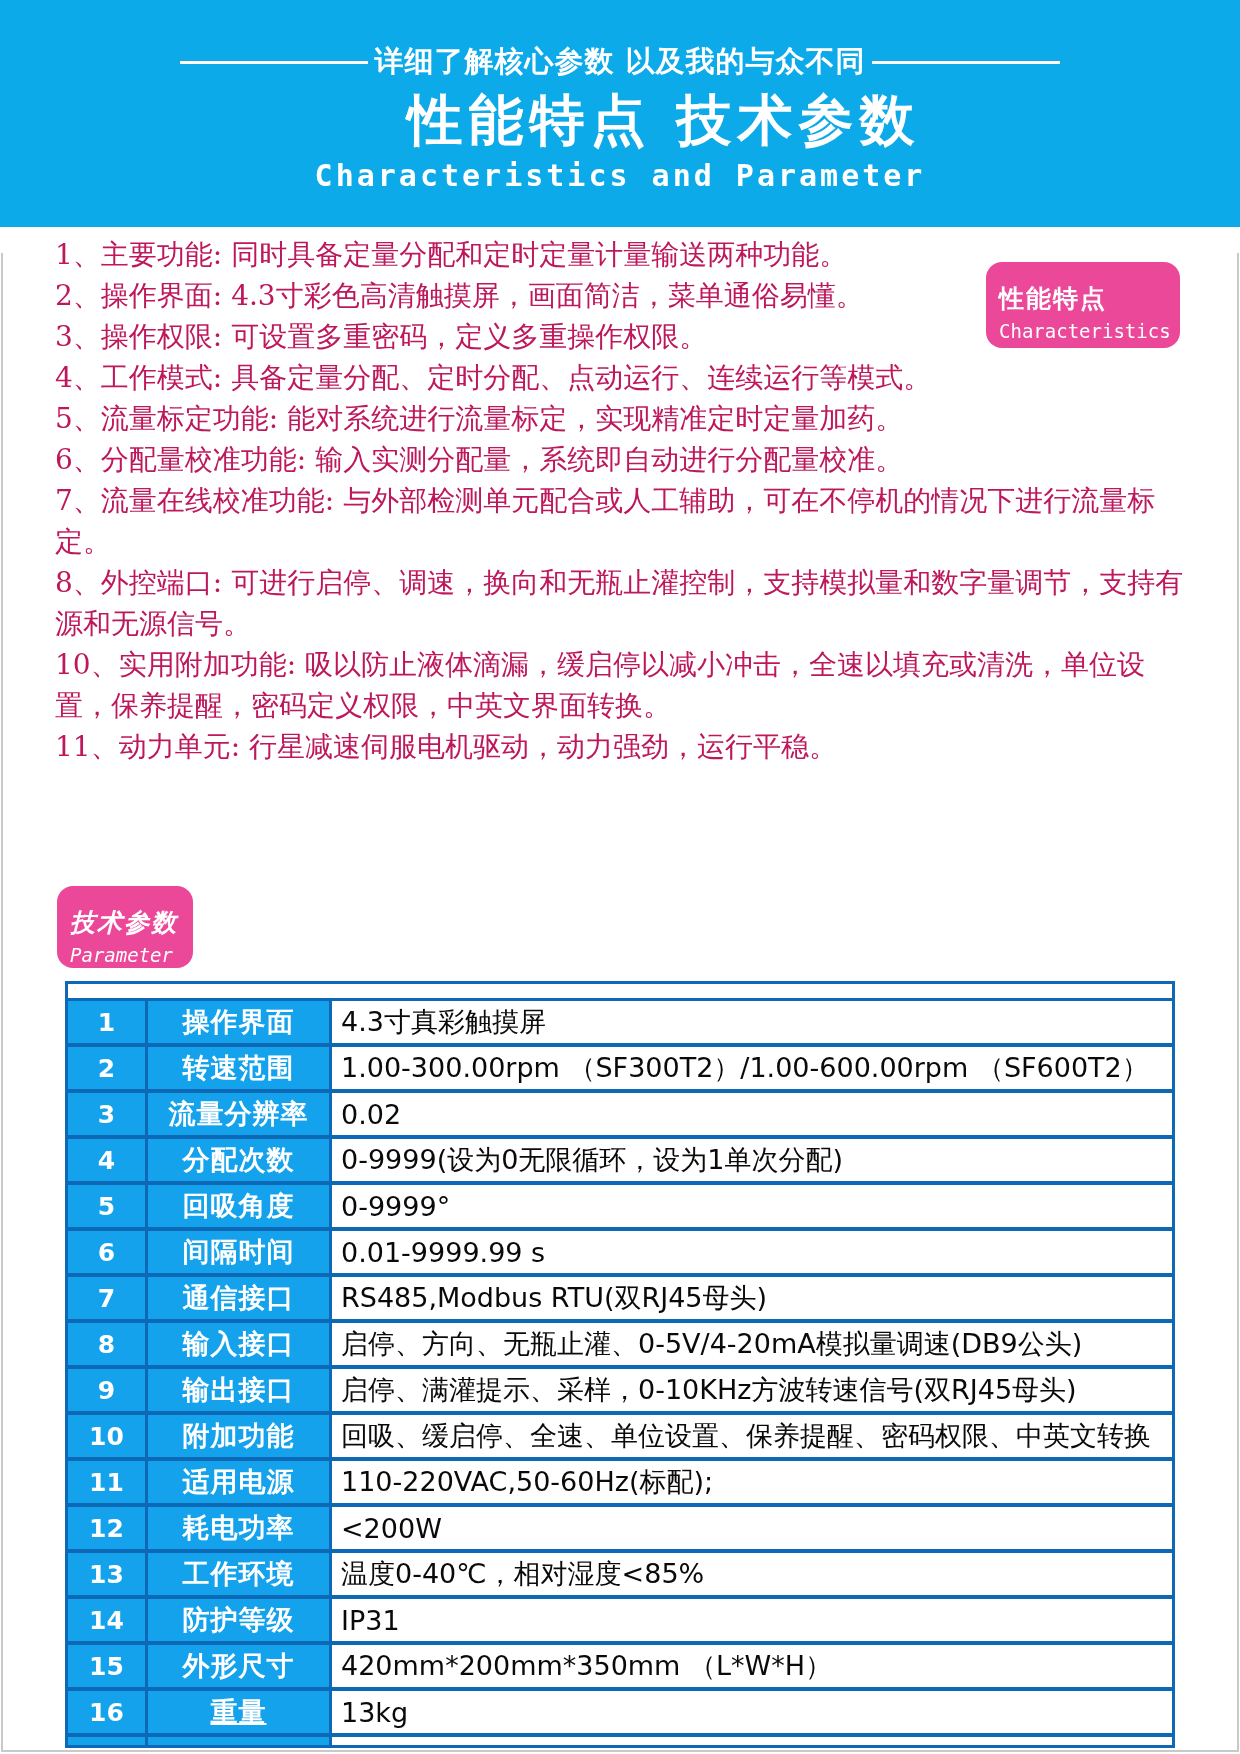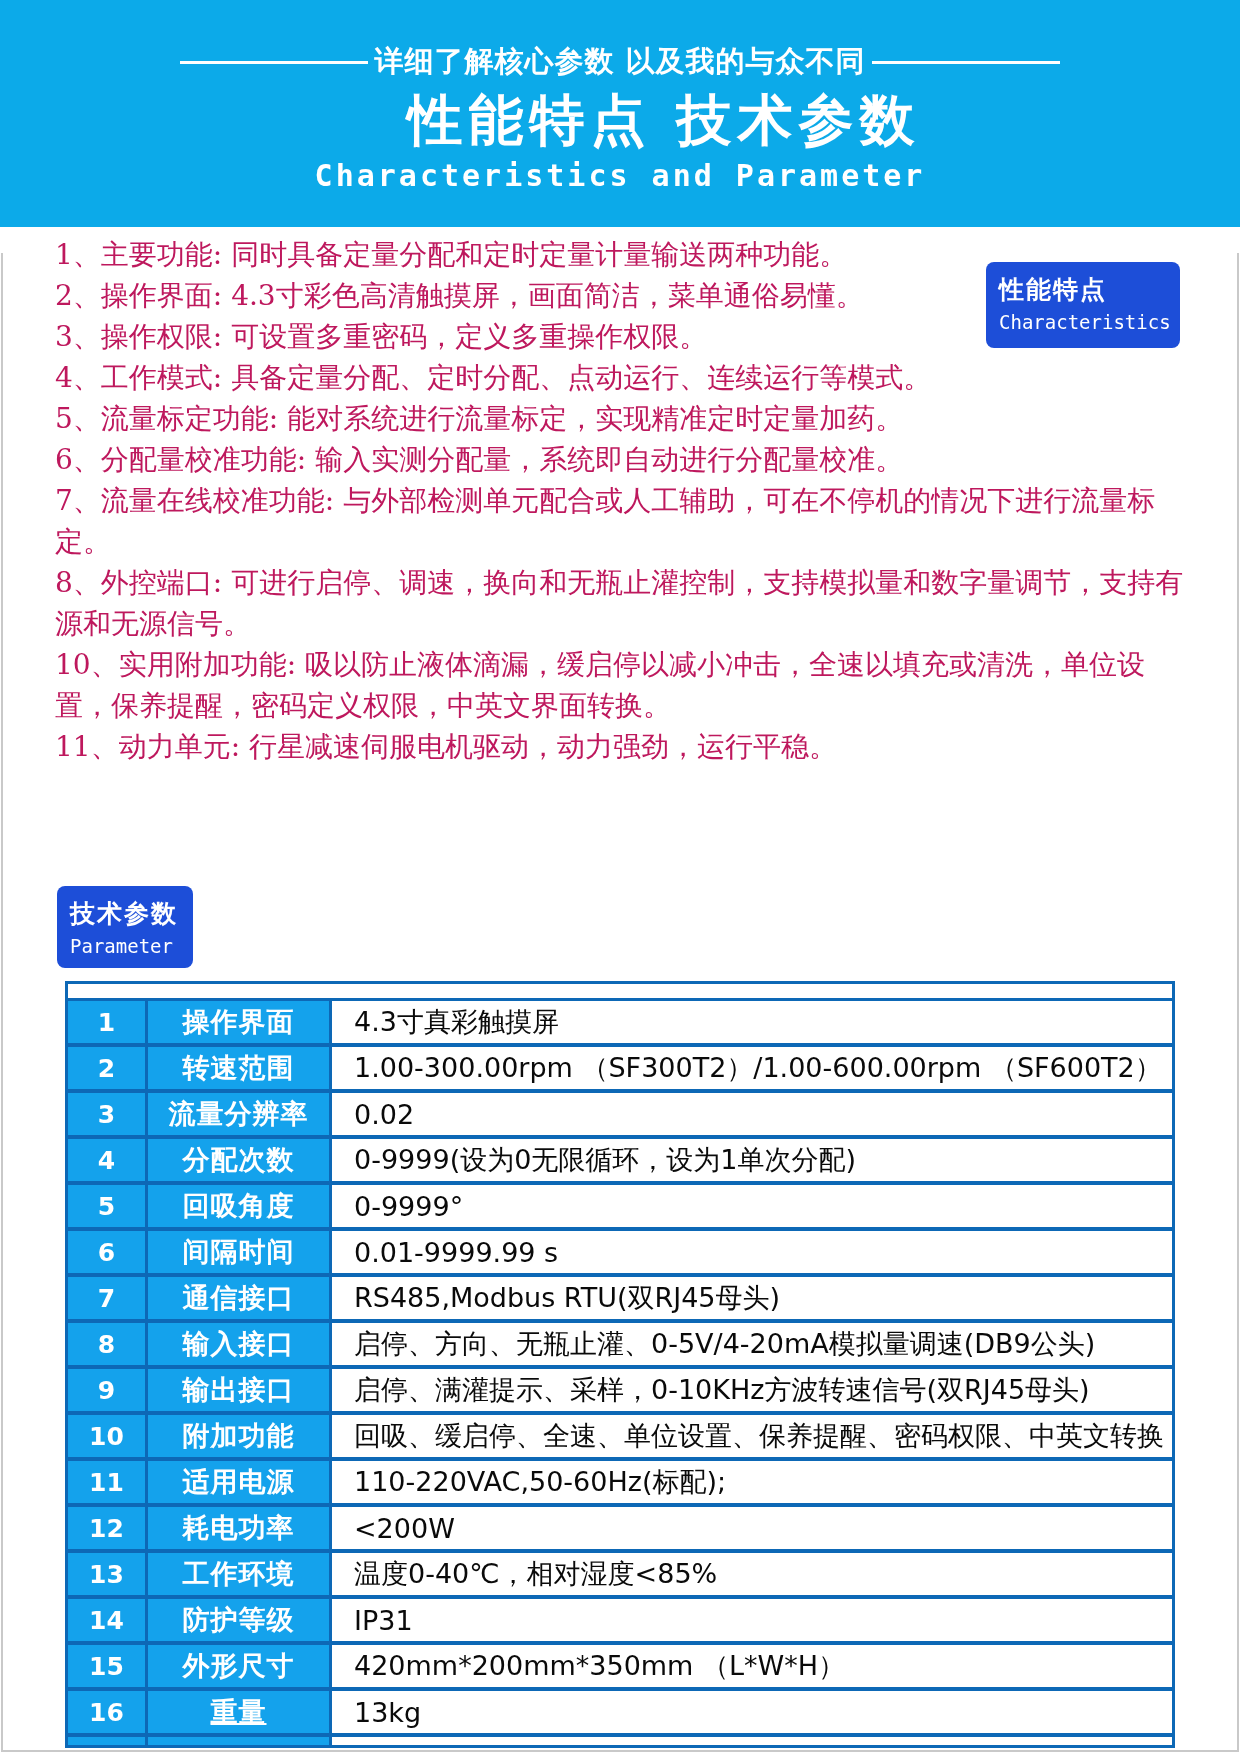--- a/index.html
+++ b/index.html
@@ -39,27 +39,27 @@
   
   .features {
     position:absolute; left:55px; top:234px; width:1133px;
     font-family:"DejaVu Serif", serif; font-size:28px; line-height:41px;
     color:#be185d;
   }
   .features p { margin:0; }
 
   
   .badge {
-    position:absolute; background:#1d4ed8; color:#ffffff;
-    border-radius:8px; padding:11px 13px; box-sizing:border-box;
+    position:absolute; background:#ec4899; color:#ffffff;
+    border-radius:16px; padding:20px 13px; box-sizing:border-box;
   }
   .badge .zh { font-size:25px; font-weight:bold; letter-spacing:2px; line-height:34px; }
   .badge .en { font-size:19px; font-family:"DejaVu Sans Mono", monospace; line-height:30px; }
   .badge-characteristics { left:986px; top:262px; width:194px; height:86px; }
-  .badge-parameter       { left:57px;  top:886px; width:136px; height:82px; }
+  .badge-parameter       { left:57px;  top:886px; width:136px; height:82px;font-style:italic; }
 
   
   .param-table {
     position:absolute; left:65px; top:981px; width:1104px;
     border:3px solid #0d68b6; background:#ffffff;
   }
   .spacer-row { height:14px; background:#ffffff; border-bottom:3px solid #0d68b6; }
   .p-row { display:flex; height:42px; border-bottom:4px solid #0d68b6; align-items:stretch; }
   .p-row.partial { height:8px; border-bottom:none; overflow:hidden; }
   .c-no {
@@ -68,21 +68,21 @@
     font-size:25px; font-weight:bold;
   }
   .c-name {
     width:181px; background:#14a2ec; border-right:3px solid #0d68b6;
     color:#ffffff; display:flex; align-items:center; justify-content:center;
     font-size:27px; font-weight:bold; letter-spacing:1px;
   }
   .c-name.u { text-decoration:underline; }
   .c-val {
     flex:1; background:#ffffff; color:#0a0a0a; display:flex; align-items:center;
-    padding-left:22px; font-size:27px; white-space:nowrap; overflow:hidden;
+    padding-left:9px; font-size:27px; white-space:nowrap; overflow:hidden;
   }
 </style>
 </head>
 <body>
 
 <div class="banner">
   <div class="tagline-row">
     <span class="tagline-line"></span>
     <span>详细了解核心参数 以及我的与众不同</span>
     <span class="tagline-line"></span>

